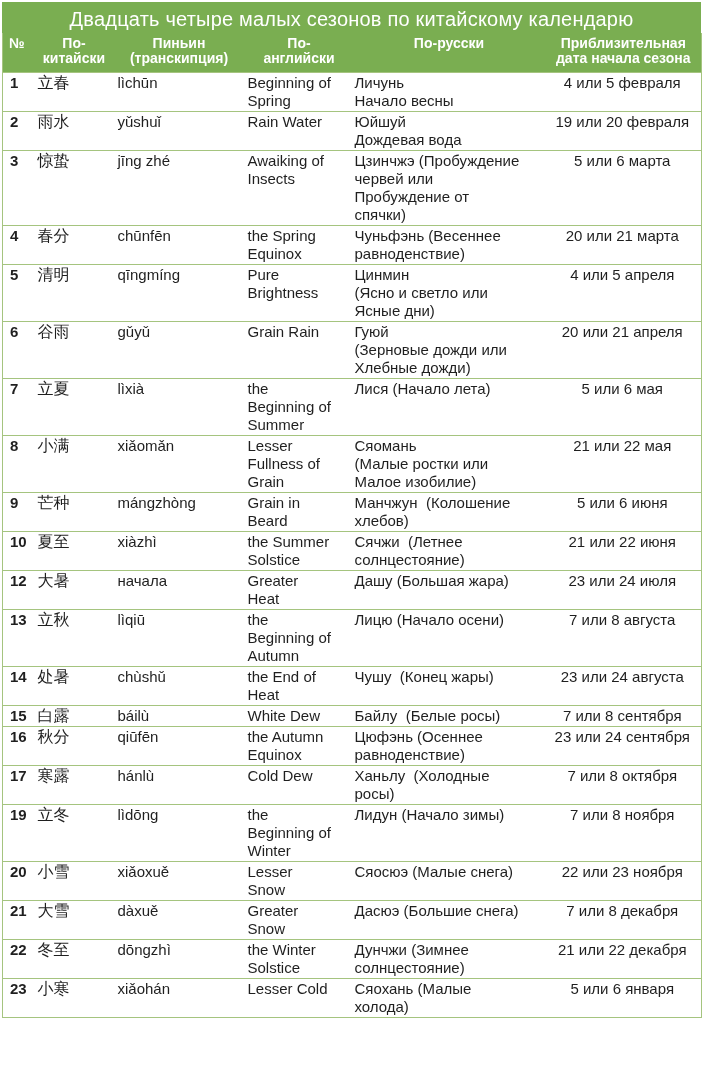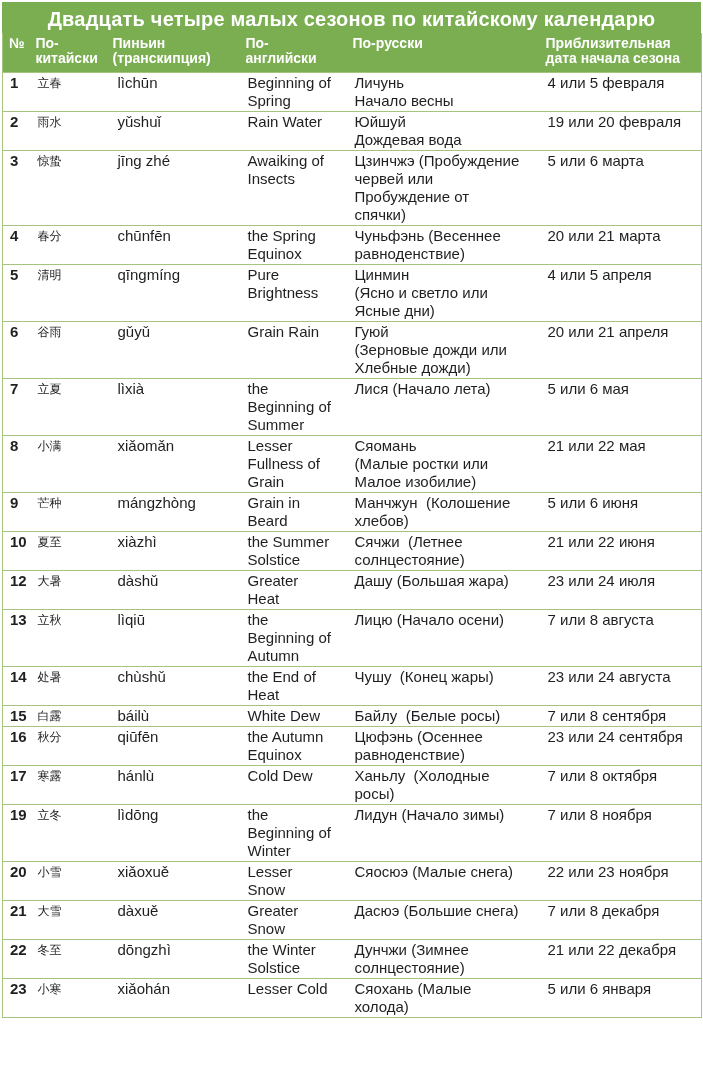--- a/index.html
+++ b/index.html
@@ -13,21 +13,21 @@
     width:703px;
     min-height:1086px;
     font-family:"Liberation Sans", sans-serif;
     color:var(--text);
     box-sizing:border-box;
   }
   .wrap{padding:2px 2px 0 2px;box-sizing:border-box;}
   .green-head{background:var(--green);}
   .title{
     color:#fff;
-    font-weight:bold;
+    font-weight:normal;
     font-size:20px;
     line-height:24px;
     text-align:center;
     padding:5px 4px 2px 4px;
     letter-spacing:0.2px;
   }
   table{
     border-collapse:collapse;
     width:100%;
     table-layout:fixed;
@@ -40,39 +40,39 @@
   col.c-english{width:107px;}
   col.c-russian{width:193px;}
   col.c-date{width:156px;}
   thead th{
     background:var(--green);
     color:#fff;
     font-size:14px;
     line-height:15px;
     font-weight:bold;
     vertical-align:top;
-    text-align:left;
+    text-align:center;
     padding:3px 0 6px 0;
     white-space:pre-wrap;
   }
   thead th.h-num{text-align:left;padding-left:6px;}
   tbody td{
     border-top:1px solid var(--border);
     vertical-align:top;
     font-size:15px;
     line-height:18px;
     white-space:pre-wrap;
     padding:1px 2px 1px 2px;
     background:#fff;
     word-wrap:break-word;
   }
   td.col-num{font-weight:bold;padding-left:7px;}
-  td.col-chinese{font-size:12px;margin-left:8px;}
+  td.col-chinese{font-size:16px;margin-left:8px;}
   td.col-pinyin{padding-left:5px;}
-  td.col-date{text-align:left;padding-right:4px;}
+  td.col-date{text-align:center;padding-right:4px;}
 </style>
 </head>
 <body>
 
 <div class="wrap">
   <div class="green-head">
     <div class="title">Двадцать четыре малых сезонов по китайскому календарю</div>
   </div>
   <table>
     <colgroup>
@@ -198,21 +198,21 @@
           <td class="col-pinyin">xiàzhì</td>
           <td class="col-english">the Summer
 Solstice</td>
           <td class="col-russian">Сячжи  (Летнее
 солнцестояние)</td>
           <td class="col-date">21 или 22 июня</td>
         </tr>
         <tr>
           <td class="col-num">12</td>
           <td class="col-chinese">大暑</td>
-          <td class="col-pinyin">dàshǔ</td>
+          <td class="col-pinyin">начала</td>
           <td class="col-english">Greater
 Heat</td>
           <td class="col-russian">Дашу (Большая жара)</td>
           <td class="col-date">23 или 24 июля</td>
         </tr>
         <tr>
           <td class="col-num">13</td>
           <td class="col-chinese">立秋</td>
           <td class="col-pinyin">lìqiū</td>
           <td class="col-english">the

